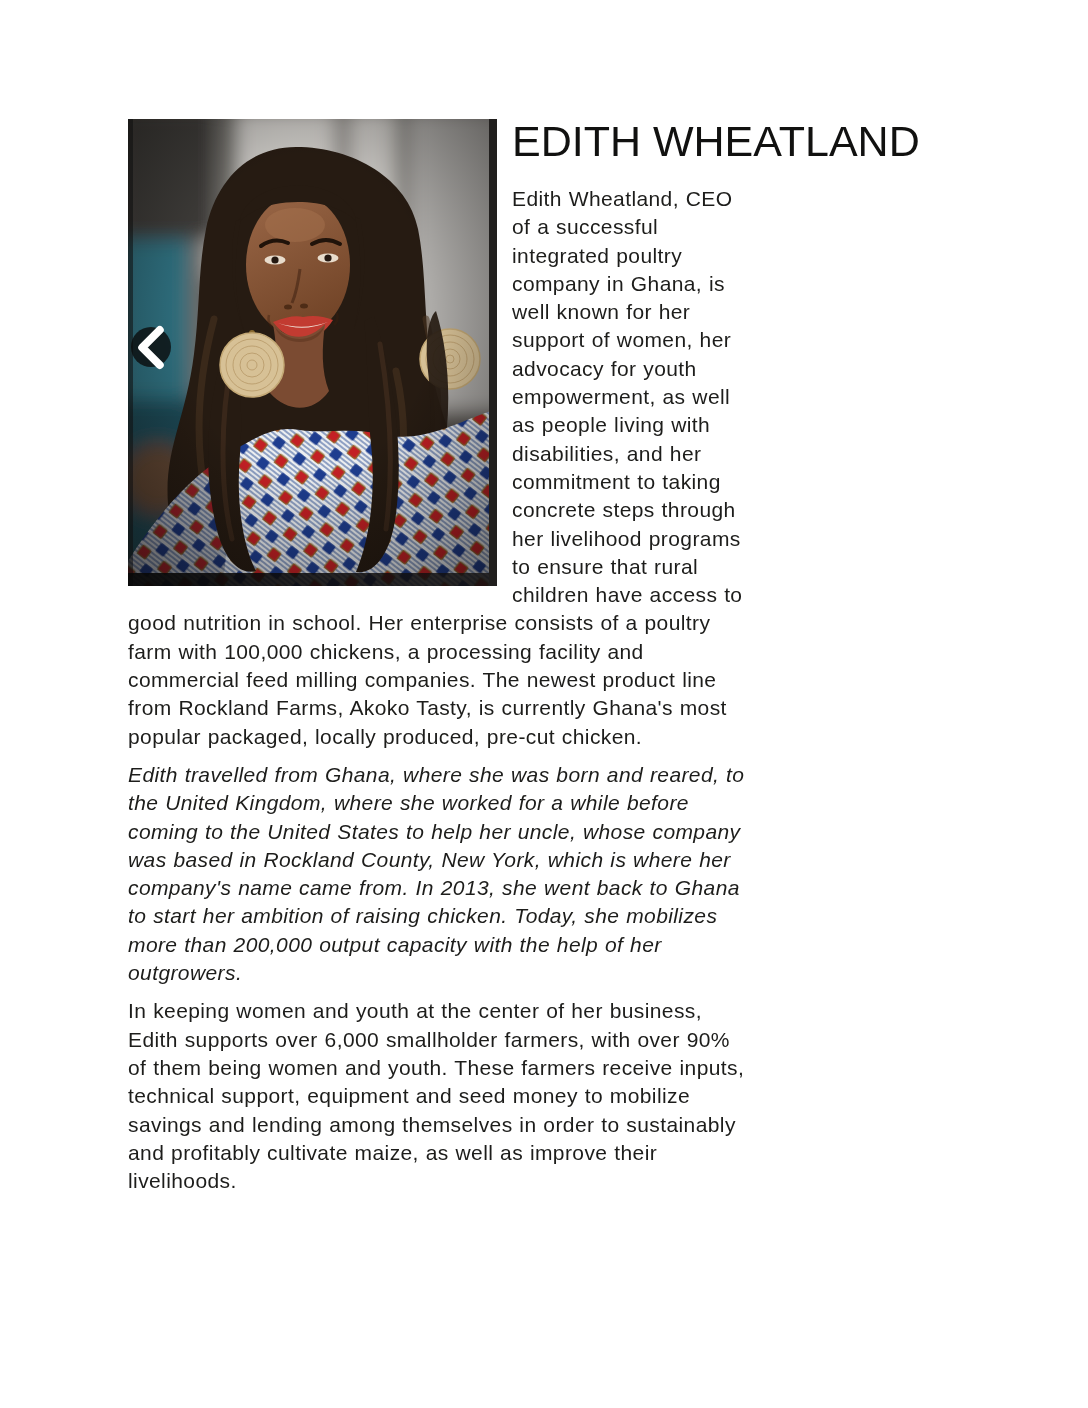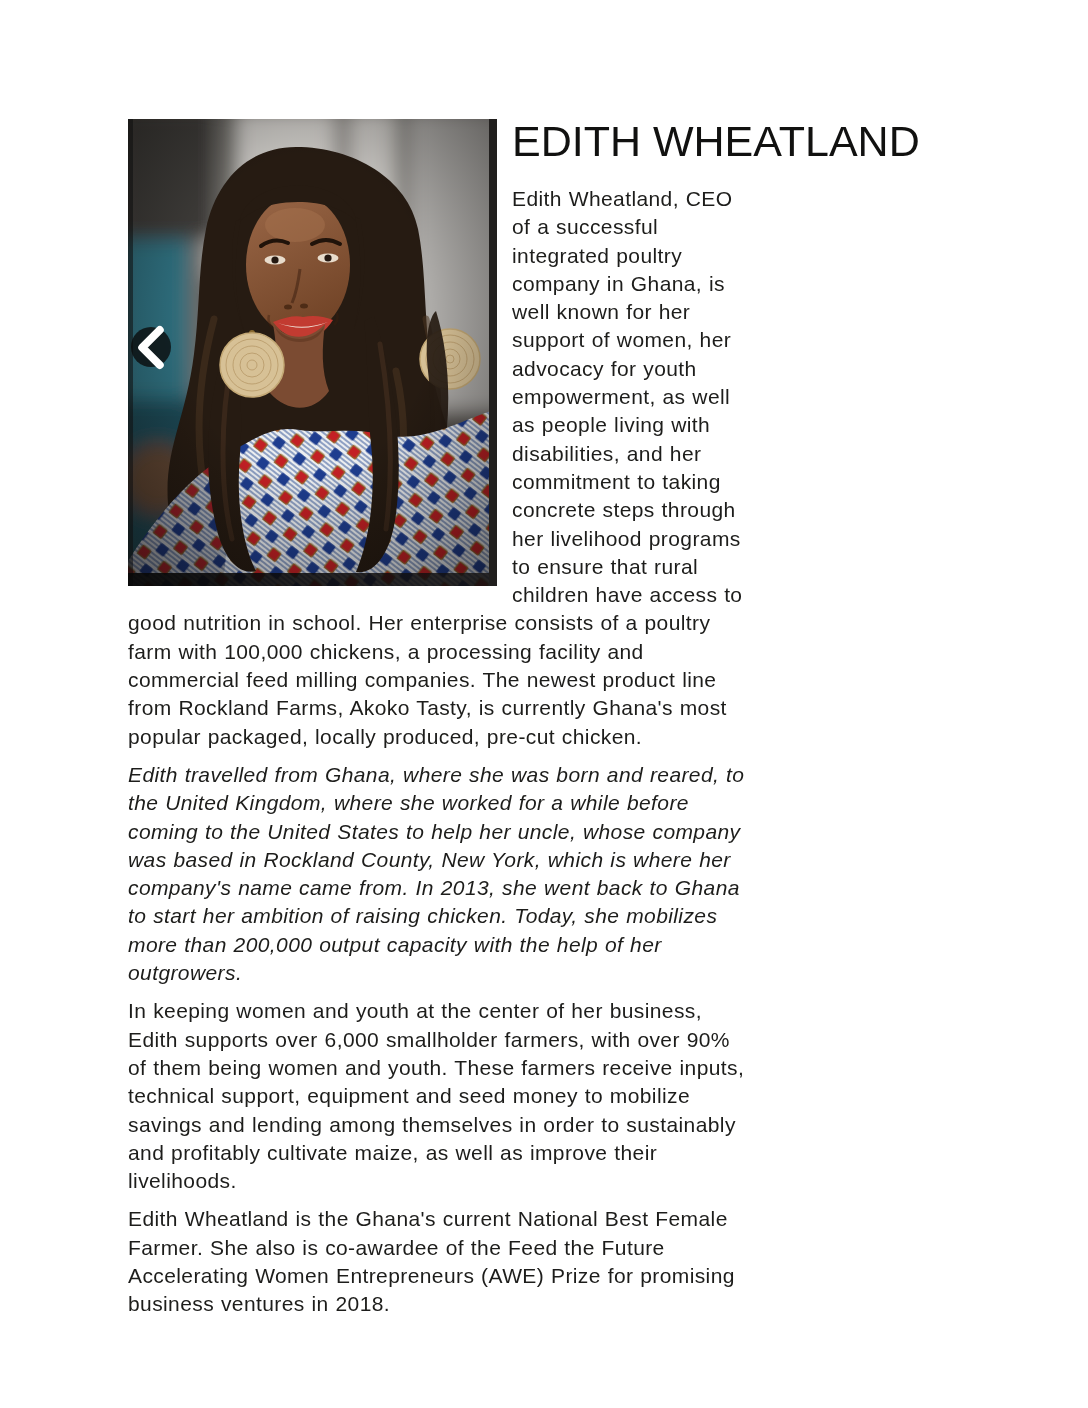--- a/index.html
+++ b/index.html
@@ -202,15 +202,14 @@
   </figure>
 
   <h1 class="page-title">EDITH WHEATLAND</h1>
 
   <p class="bio lead">Edith Wheatland, CEO of a successful integrated poultry company in Ghana, is well known for her support of women, her advocacy for youth empowerment, as well as people living with disabilities, and her commitment to taking concrete steps through her livelihood programs to ensure that rural children have access to good nutrition in school. Her enterprise consists of a poultry farm with 100,000 chickens, a processing facility and commercial feed milling companies. The newest product line from Rockland Farms, Akoko Tasty, is currently Ghana's most popular packaged, locally produced, pre-cut chicken.</p>
 
   <p class="bio clearp">Edith travelled from Ghana, where she was born and reared, to the United Kingdom, where she worked for a while before coming to the United States to help her uncle, whose company was based in Rockland County, New York, which is where her company's name came from.  In 2013, she went back to Ghana to start her ambition of raising chicken. Today, she mobilizes more than 200,000 output capacity with the help of her outgrowers.</p>
 
   <p class="bio">In keeping women and youth at the center of her business, Edith supports over 6,000 smallholder farmers, with over 90% of them being women and youth. These farmers receive inputs, technical support, equipment and seed money to mobilize savings and lending among themselves in order to sustainably and profitably cultivate maize, as well as improve their livelihoods.</p>
 
-  <p class="bio">Edith Wheatland is the Ghana's current National Best Female Farmer. She also is co-awardee of the Feed the Future Accelerating Women Entrepreneurs (AWE) Prize for promising business ventures in 2018.</p>
 
 </div>
 
 </body></html>

